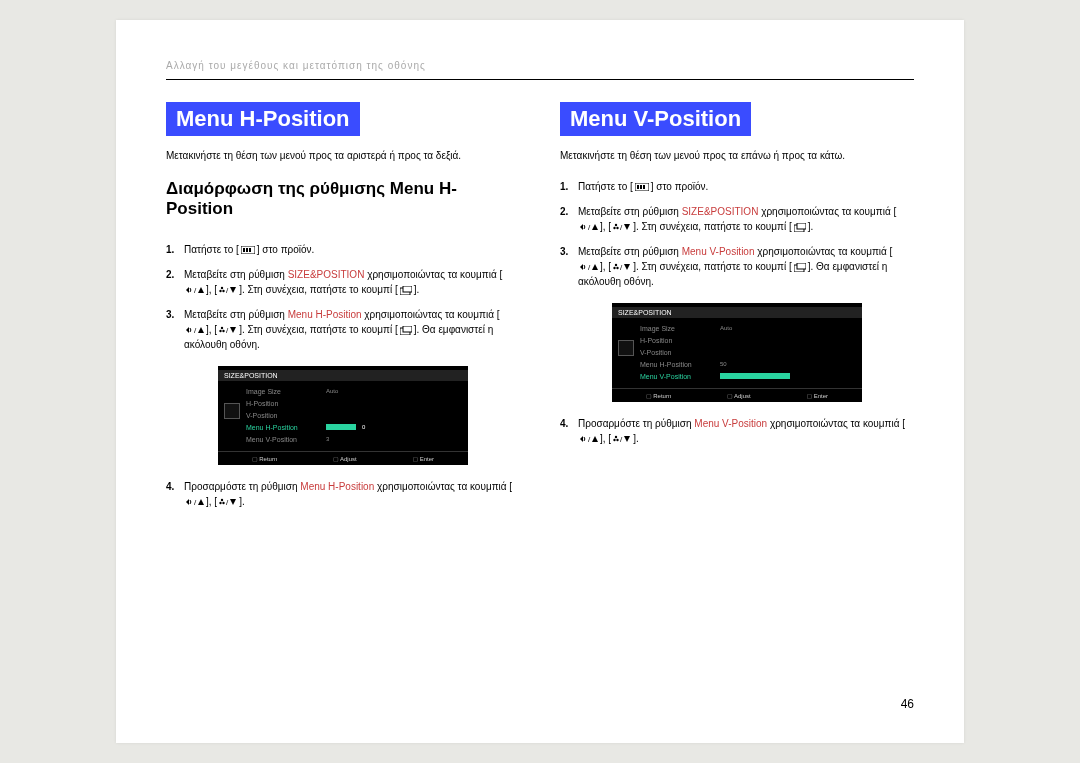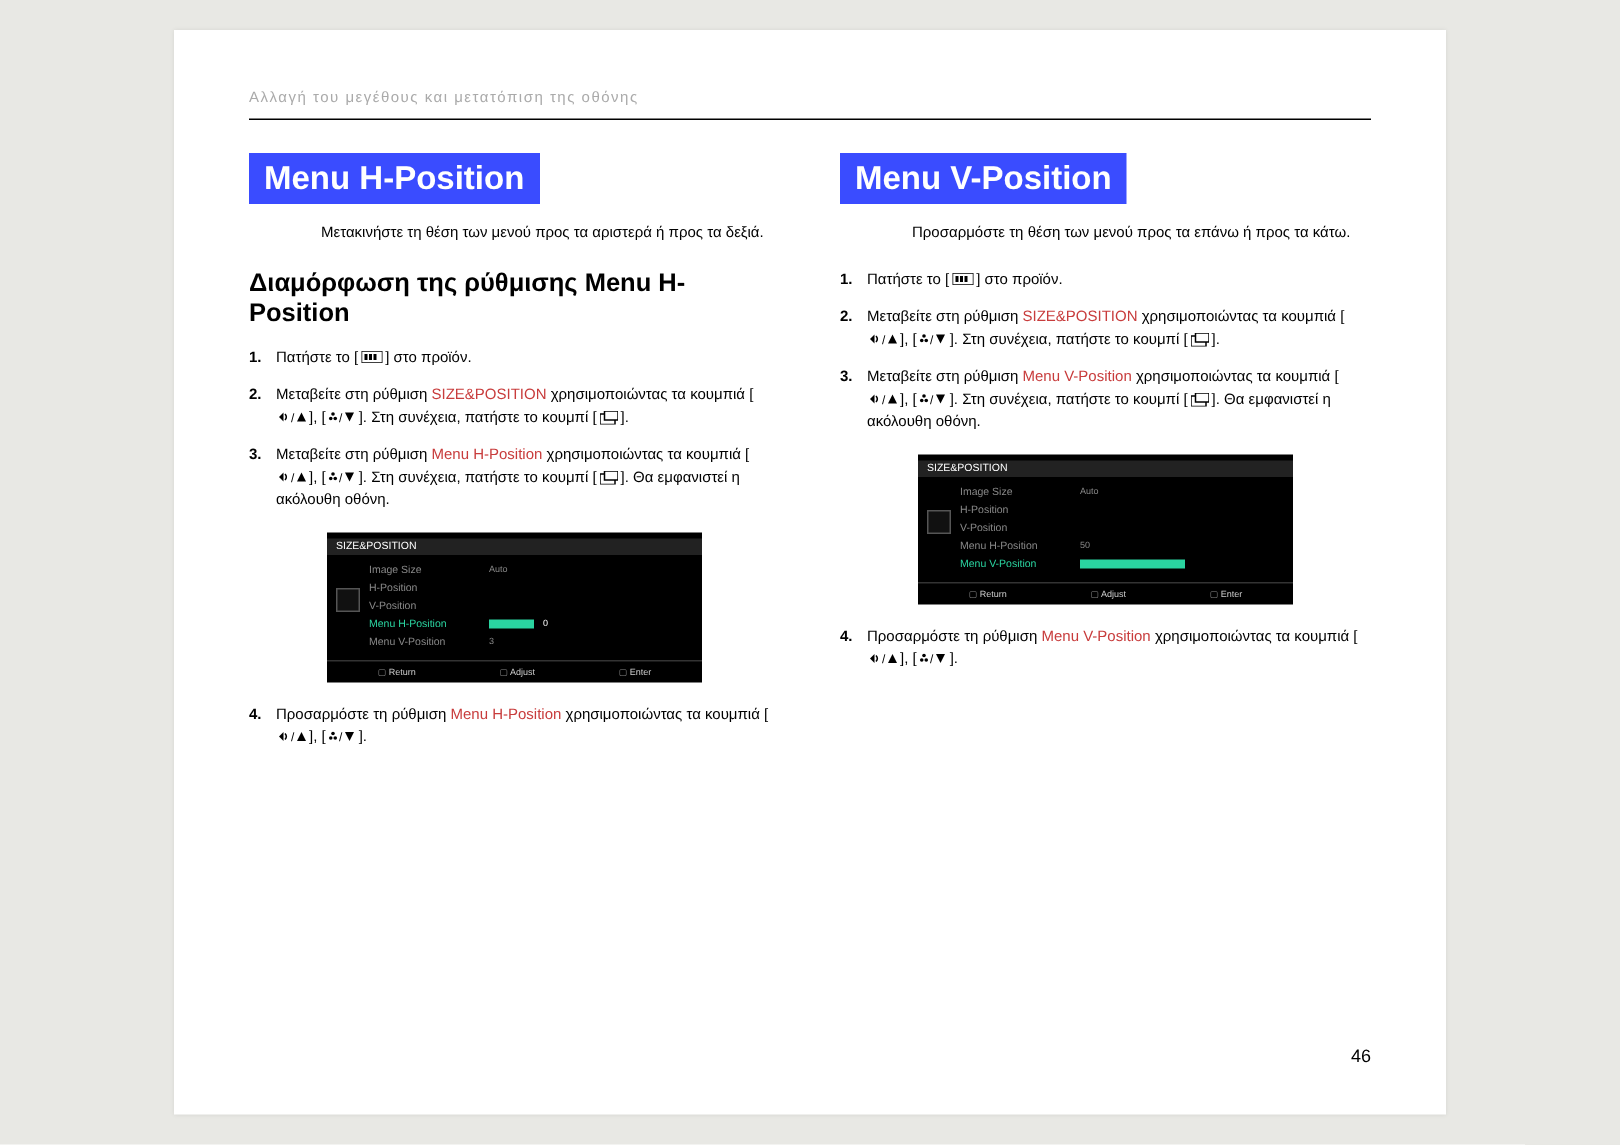--- a/index.html
+++ b/index.html
@@ -29,22 +29,22 @@
   .col { flex: 1; }
   .title {
     display: inline-block;
     background: #3a4cff;
     color: #fff;
     font-weight: bold;
     font-size: 22px;
     padding: 4px 10px;
     margin-bottom: 14px;
   }
-  .intro { font-size: 10px; margin-bottom: 18px; margin-left: 48px; }
-  .subhead { font-size: 17px; font-weight: bold; margin-bottom: 12px; }
+  .intro { font-size: 10px; margin-bottom: 18px; }
+  .subhead { font-size: 17px; font-weight: bold; margin-bottom: 23px; }
   ol.steps { list-style: none; font-size: 10px; }
   ol.steps li { display: flex; margin-bottom: 10px; line-height: 1.5; }
   .num { font-weight: bold; margin-right: 6px; min-width: 12px; }
   .kw { color: #c83c3c; }
   .iicon { display:inline-block; vertical-align:middle; margin:0 2px; }
   .iicon svg { display:block; }
   .osd-wrap { display:flex; justify-content:center; margin: 14px 0 14px 0; }
   .osd {
     width: 250px; background:#000; color:#fff; font-size:7px;
     padding: 4px 0 0 0;
@@ -188,21 +188,21 @@
                   <text x="7" y="7" font-size="8">/</text>
                   <polygon points="11,1 17,1 14,7"></polygon>
                 </svg></span><span>].</span>
           </span>
         </li>
       </ol>
     </div>
 
     <div class="col">
       <div class="title">Menu V-Position</div>
-      <div class="intro">Προσαρμόστε τη θέση των μενού προς τα επάνω ή προς τα κάτω.</div>
+      <div class="intro">Μετακινήστε τη θέση των μενού προς τα επάνω ή προς τα κάτω.</div>
 
       <ol class="steps">
         <li>
           <span class="num">1.</span>
           <span>
             <span>Πατήστε το [</span><span class="iicon"><svg width="14" height="8">
                   <rect x="0" y="0" width="14" height="8" fill="none" stroke="#000"></rect>
                   <rect x="2" y="2" width="2" height="4"></rect>
                   <rect x="5" y="2" width="2" height="4"></rect>
                   <rect x="8" y="2" width="2" height="4"></rect>

